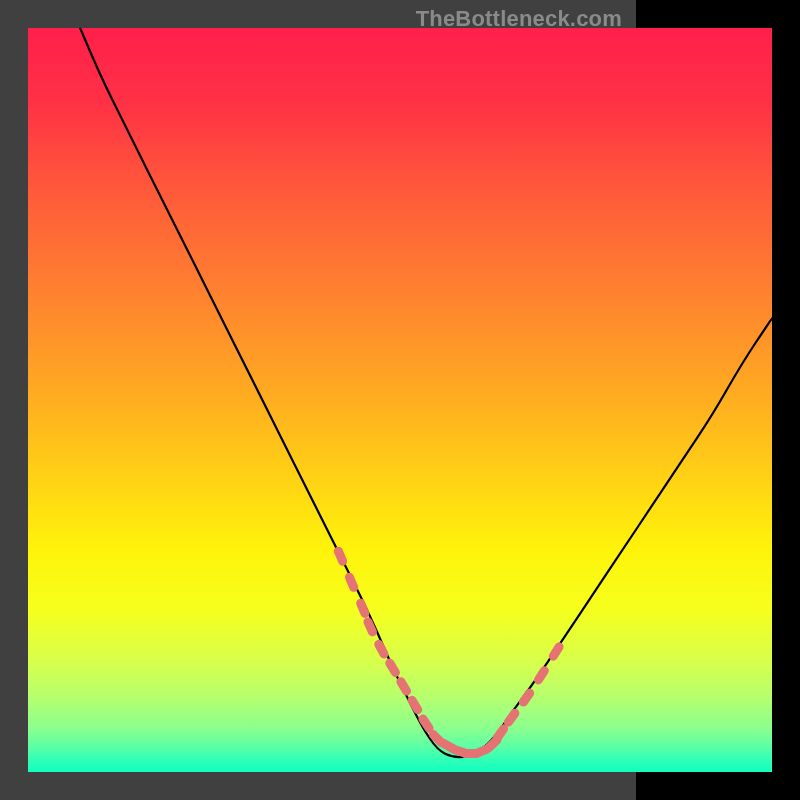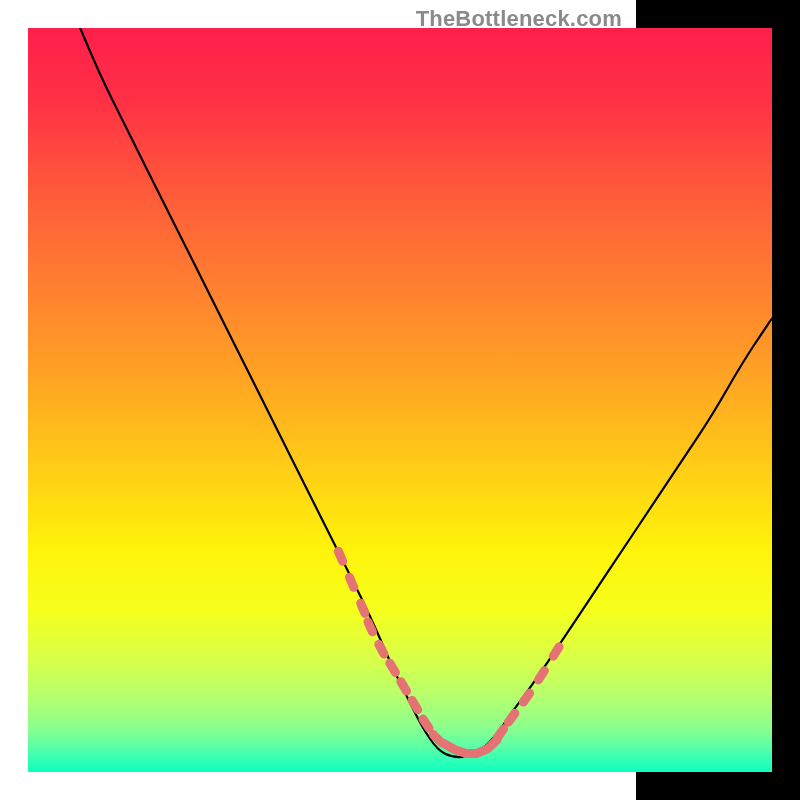--- a/index.html
+++ b/index.html
@@ -9,21 +9,21 @@
     height: 800px;
     background: #000;
     overflow: hidden;
   }
   .frame {
     position: absolute;
     left: 0;
     top: 0;
     width: 636px;
     height: 800px;
-    background: #ffffff;
+    background: #404040;
   }
   .plot {
     position: absolute;
     left: 28px;
     top: 28px;
     width: 744px;
     height: 744px;
     overflow: hidden;
   }
   .watermark {

